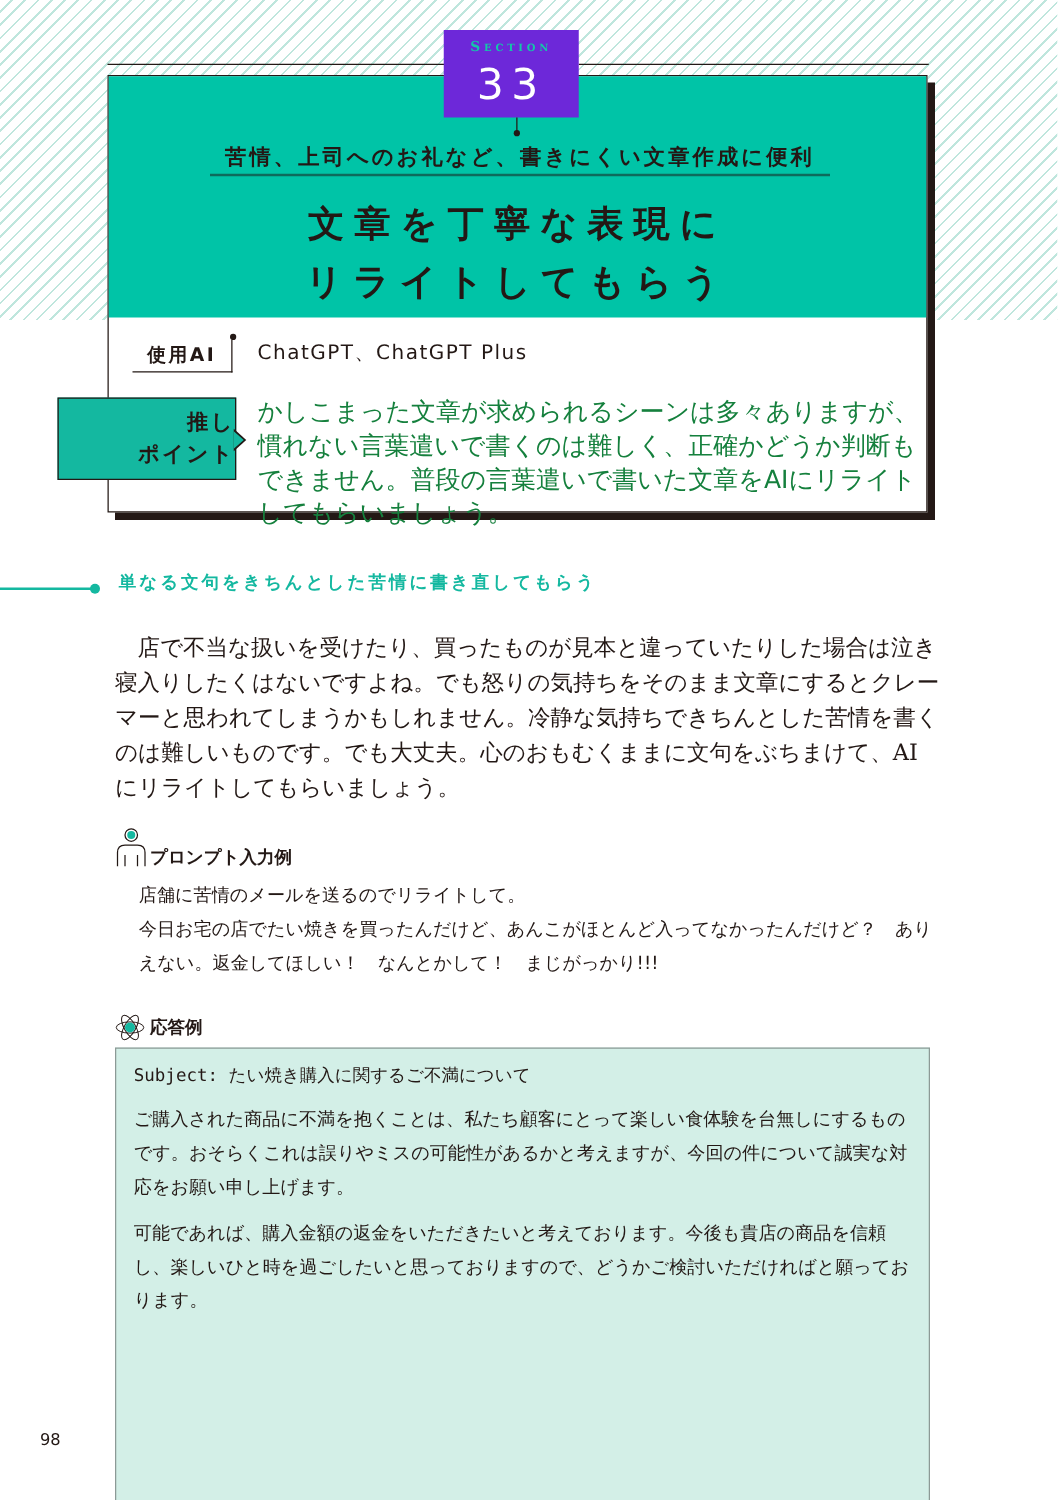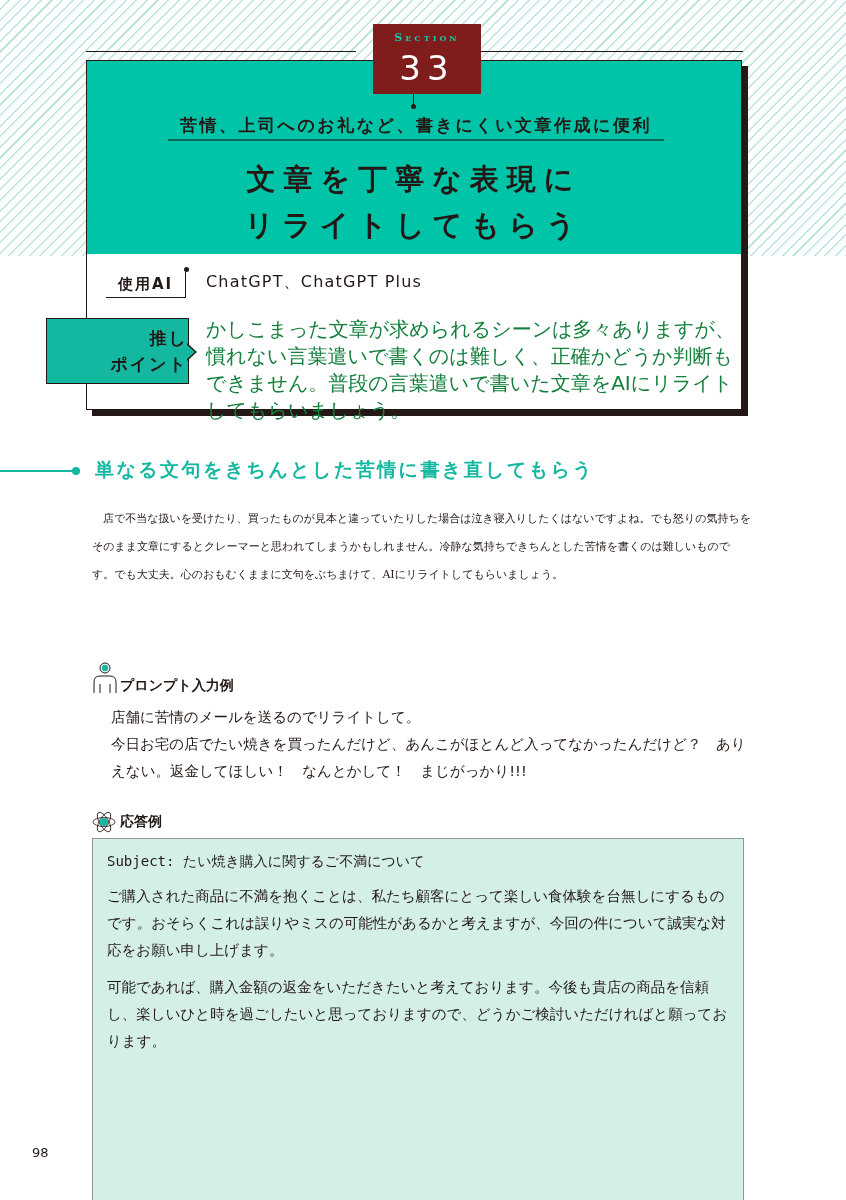--- a/index.html
+++ b/index.html
@@ -19,21 +19,21 @@
   }
   .header-box {
     position: absolute; left: 86px; top: 60px; width: 656px; height: 350px;
     background: #ffffff; border: 1.5px solid #231815;
   }
   .header-teal {
     position: absolute; left: 0; top: 0; width: 100%; height: 193px; background: #00c4a7;
   }
 
   .section-badge {
-    position: absolute; left: 373px; top: 24px; width: 108px; height: 70px; background: #7f1d1d;
+    position: absolute; left: 355px; top: 24px; width: 108px; height: 70px; background: #6d28d9;
     text-align: center; z-index: 3;
   }
   .section-label { color: #14c7a9; font-family: "DejaVu Serif", "Liberation Serif", serif; font-weight: bold;
     font-size: 11px; letter-spacing: 3px; margin-top: 7px; font-variant: small-caps; }
   .section-num { color: #ffffff; font-family: "DejaVu Sans", sans-serif; font-size: 34px; letter-spacing: 6px; line-height: 36px; margin-top: 6px; }
   .badge-stem { position: absolute; left: 413px; top: 94px; width: 1px; height: 12px; background: #231815; z-index: 3; }
   .badge-dot { position: absolute; left: 411px; top: 104px; width: 5px; height: 5px; border-radius: 50%; background: #231815; z-index: 3; }
 
   .subtitle {
     position: absolute; left: 168px; top: 114px; width: 496px; text-align: center;
@@ -67,26 +67,26 @@
     position: absolute; left: 187px; top: 345px; width: 0; height: 0;
     border-top: 7px solid transparent; border-bottom: 7px solid transparent; border-left: 8px solid #14b8a0;
   }
   .point-text {
     position: absolute; left: 206px; top: 316px; width: 530px; font-size: 20px; line-height: 27px; color: #15803d;
   }
 
   .section-heading-line { position: absolute; left: 0; top: 470px; width: 74px; height: 1.5px; background: #14b8a0; }
   .section-heading-dot { position: absolute; left: 72px; top: 467px; width: 8px; height: 8px; border-radius: 50%; background: #14b8a0; }
   .section-heading {
-    position: absolute; left: 95px; top: 457px; font-size: 19px; font-weight: bold; letter-spacing: 2.4px; color: #14b8a0;
+    position: absolute; left: 95px; top: 457px; font-size: 14px; font-weight: bold; letter-spacing: 2.4px; color: #14b8a0;
   }
 
   .body-text {
     position: absolute; left: 92px; top: 505px; width: 660px;
-    font-family: "DejaVu Serif", "Liberation Serif", serif; font-size: 11px; line-height: 28px; color: #231815;
+    font-family: "DejaVu Serif", "Liberation Serif", serif; font-size: 18px; line-height: 28px; color: #231815;
     text-indent: 1em;
   }
 
   .prompt-icon { position: absolute; left: 92px; top: 662px; width: 26px; height: 32px; }
   .prompt-heading { position: absolute; left: 120px; top: 677px; font-size: 14px; font-weight: bold; color: #231815; }
   .prompt-text { position: absolute; left: 111px; top: 704px; width: 640px; font-size: 14.5px; line-height: 27px; color: #231815; }
 
   .response-icon { position: absolute; left: 92px; top: 810px; width: 24px; height: 24px; }
   .response-heading { position: absolute; left: 120px; top: 813px; font-size: 14px; font-weight: bold; color: #231815; }
 

